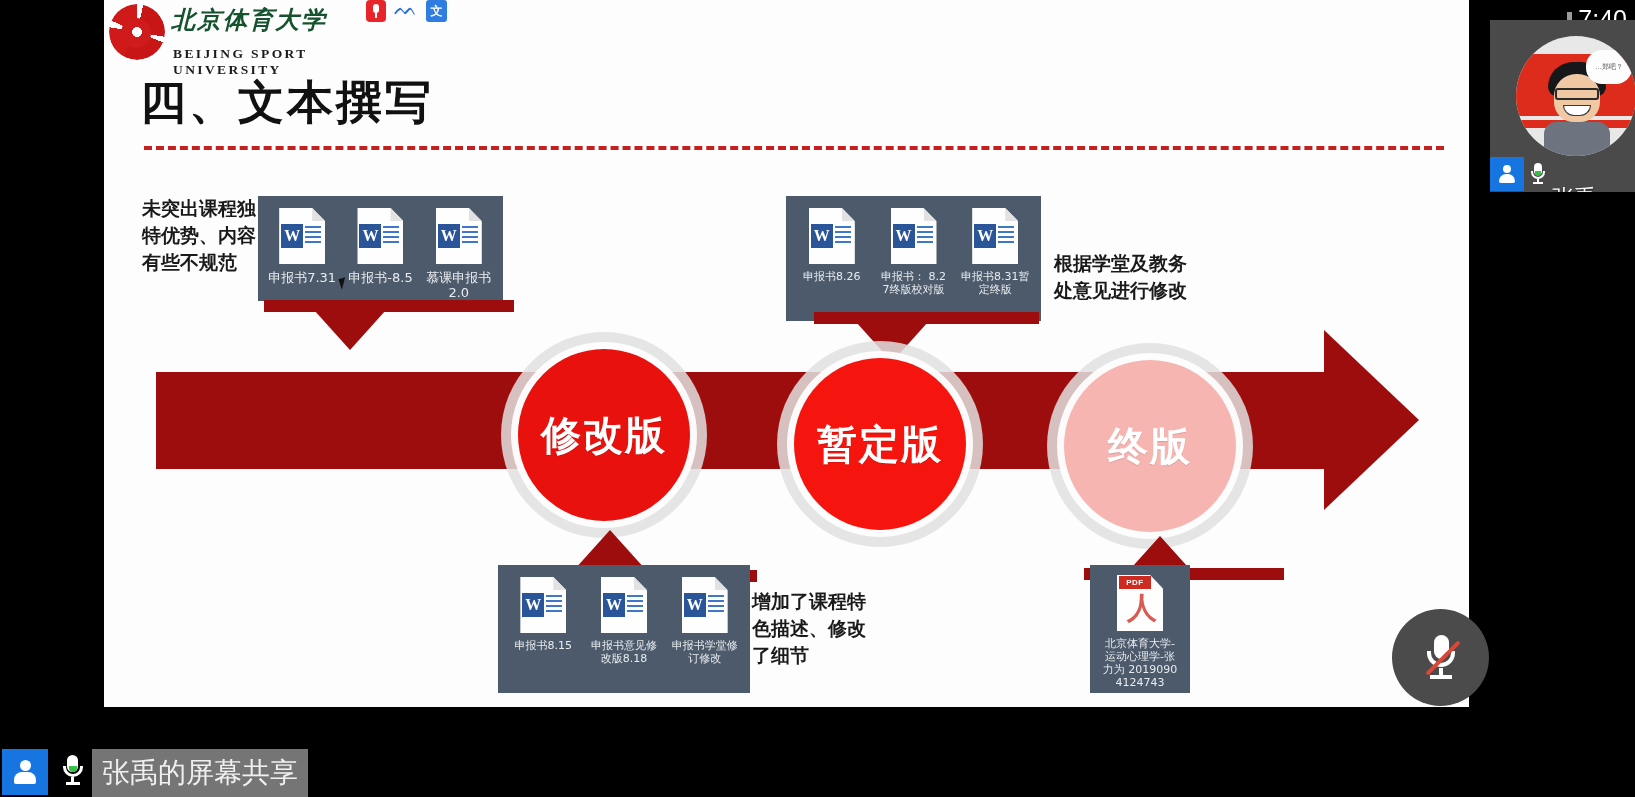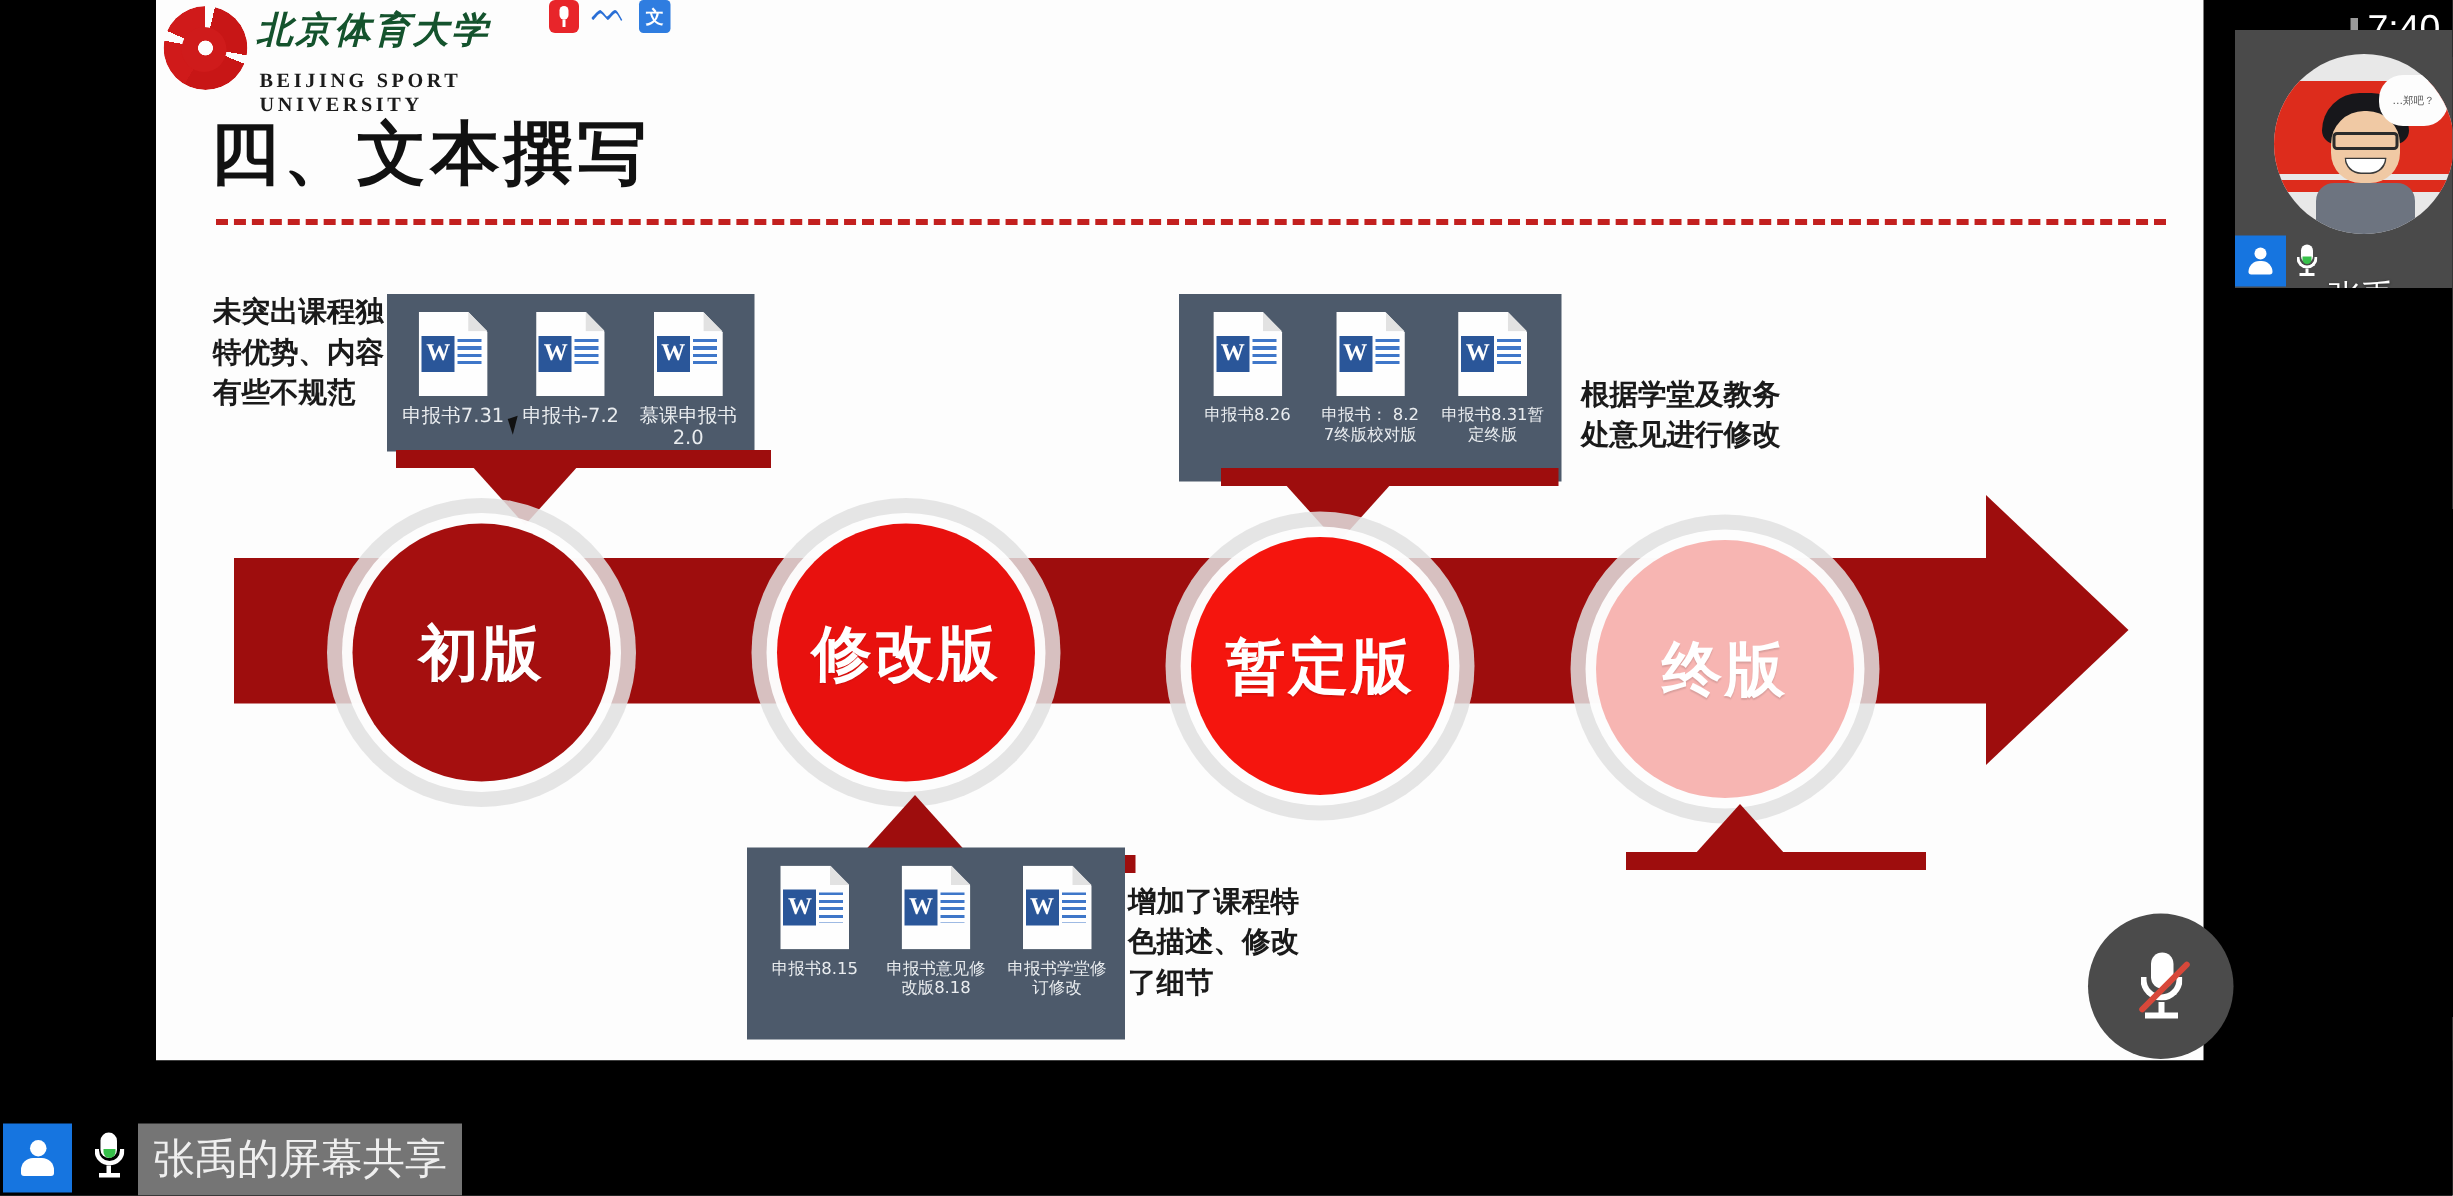--- a/index.html
+++ b/index.html
@@ -376,21 +376,21 @@
         </div>
         <div class="filename">申报书7.31</div>
       </div>
       <div class="fileitem">
         <div class="doc-icon">
           <div class="page"></div>
             <div class="fold"></div>
           <div class="wbox">W</div>
             <div class="lines"></div>
         </div>
-        <div class="filename">申报书-7.2</div>
+        <div class="filename">申报书-8.5</div>
       </div>
       <div class="fileitem">
         <div class="doc-icon">
           <div class="page"></div>
             <div class="fold"></div>
           <div class="wbox">W</div>
             <div class="lines"></div>
         </div>
         <div class="filename">慕课申报书2.0</div>
       </div>
@@ -434,23 +434,20 @@
     <div class="note" style="left:950px; top:218px; width:140px;margin-top:32px;">根据学堂及教务处意见进行修改</div>
 
     <div class="conn" style="left:710px; top:312px; width:225px; height:72px;">
       <div class="bar" style="left:0; top:0; width:225px;"></div>
       <div class="tip-down" style="left:42px; top:10px;"></div>
     </div>
 
     <div class="arrow-band"></div>
     <div class="arrow-head"></div>
 
-    <div class="stage" style="left:131px; top:349px; width:172px; height:172px; font-size:40px; background:#a50f0f;">
-      <span>初版</span>
-    </div>
     <div class="stage" style="left:690px; top:358px; width:172px; height:172px; font-size:40px; background:#f5150e;">
       <span>暂定版</span>
     </div>
     <div class="stage" style="left:414px; top:349px; width:172px; height:172px; font-size:40px; background:#e8110e;">
       <span>修改版</span>
     </div>
     <div class="stage" style="left:960px; top:360px; width:172px; height:172px; font-size:40px; background:#f7b5b2;">
       <span>终版</span>
     </div>
 
@@ -488,20 +485,30 @@
         <div class="filename small">申报书学堂修订修改</div>
       </div>
     </div>
     <div class="note" style="left:648px; top:588px; width:120px;">增加了课程特色描述、修改了细节</div>
 
     <div class="conn" style="left:980px; top:528px; width:200px; height:62px;">
       <div class="tip-up" style="left:40px; top:8px;" class2=""></div>
       <div class="bar" style="left:0; top:40px; width:200px;"></div>
     </div>
 
+    <div class="filegroup" style="left:986px; top:565px; width:100px; height:128px; padding-top:10px;">
+      <div class="fileitem wide">
+        <div class="pdf-icon">
+          <div class="page"></div>
+          <div class="tag">PDF</div>
+          <div class="glyph">人</div>
+        </div>
+        <div class="filename small">北京体育大学-运动心理学-张力为 20190904124743</div>
+      </div>
+    </div>
 
     <div class="slide-num">29</div>
   </div>
 
   <div class="video-tile">
     <div class="avatar-ring">
       <div class="band"></div>
         <div class="band2"></div>
       <div class="avatar-face">
         <div class="hair"></div>

